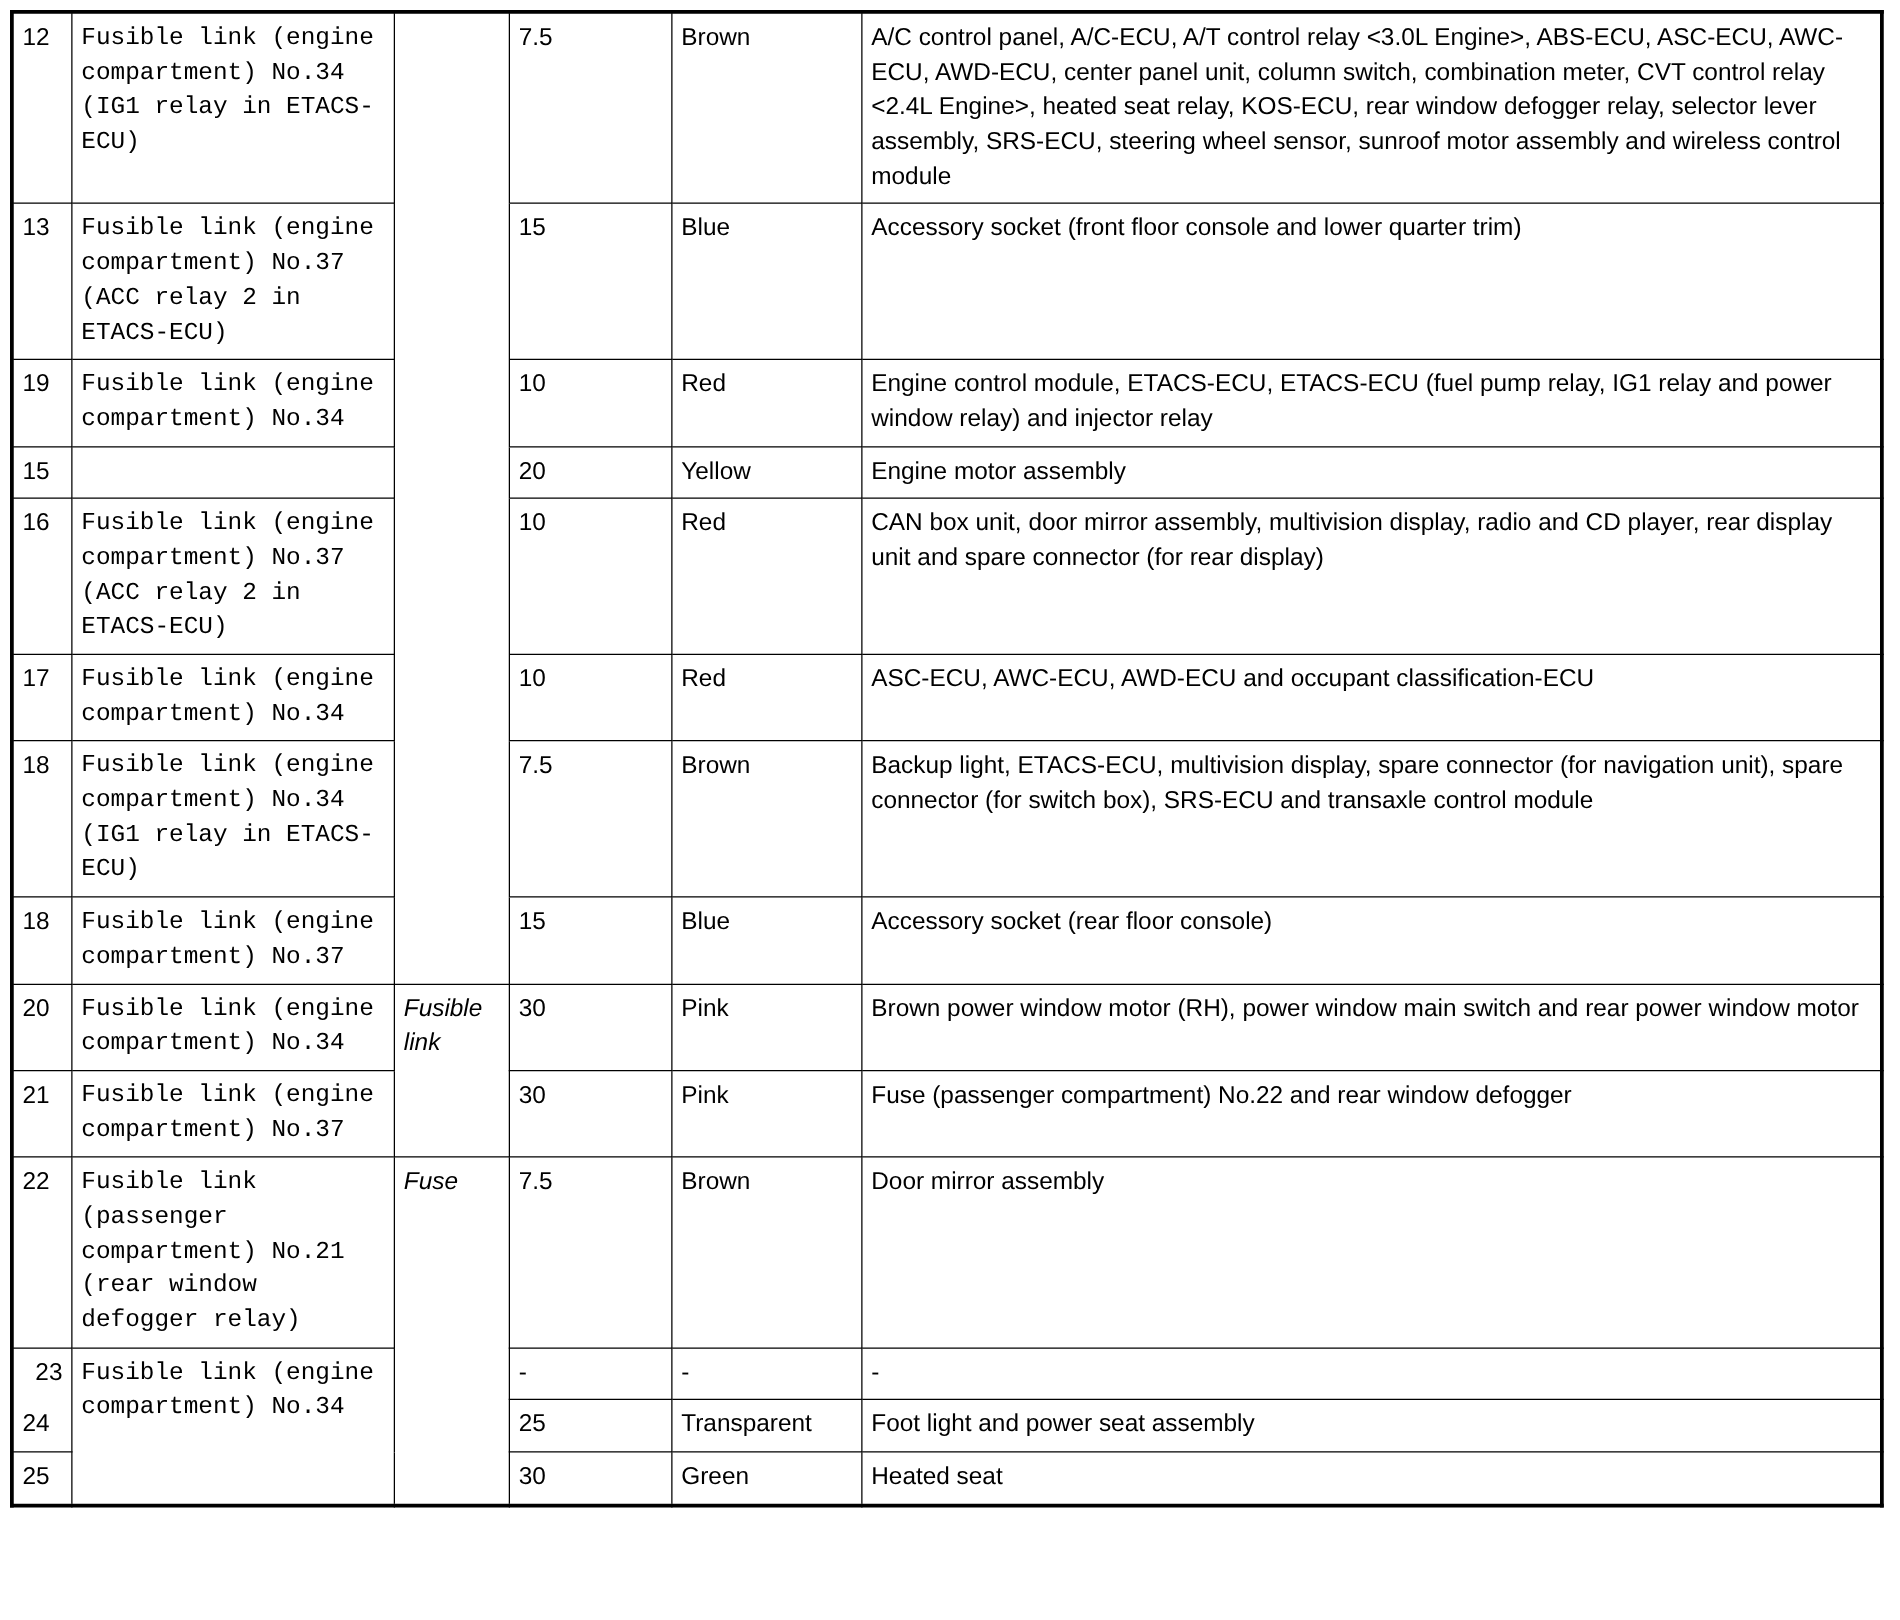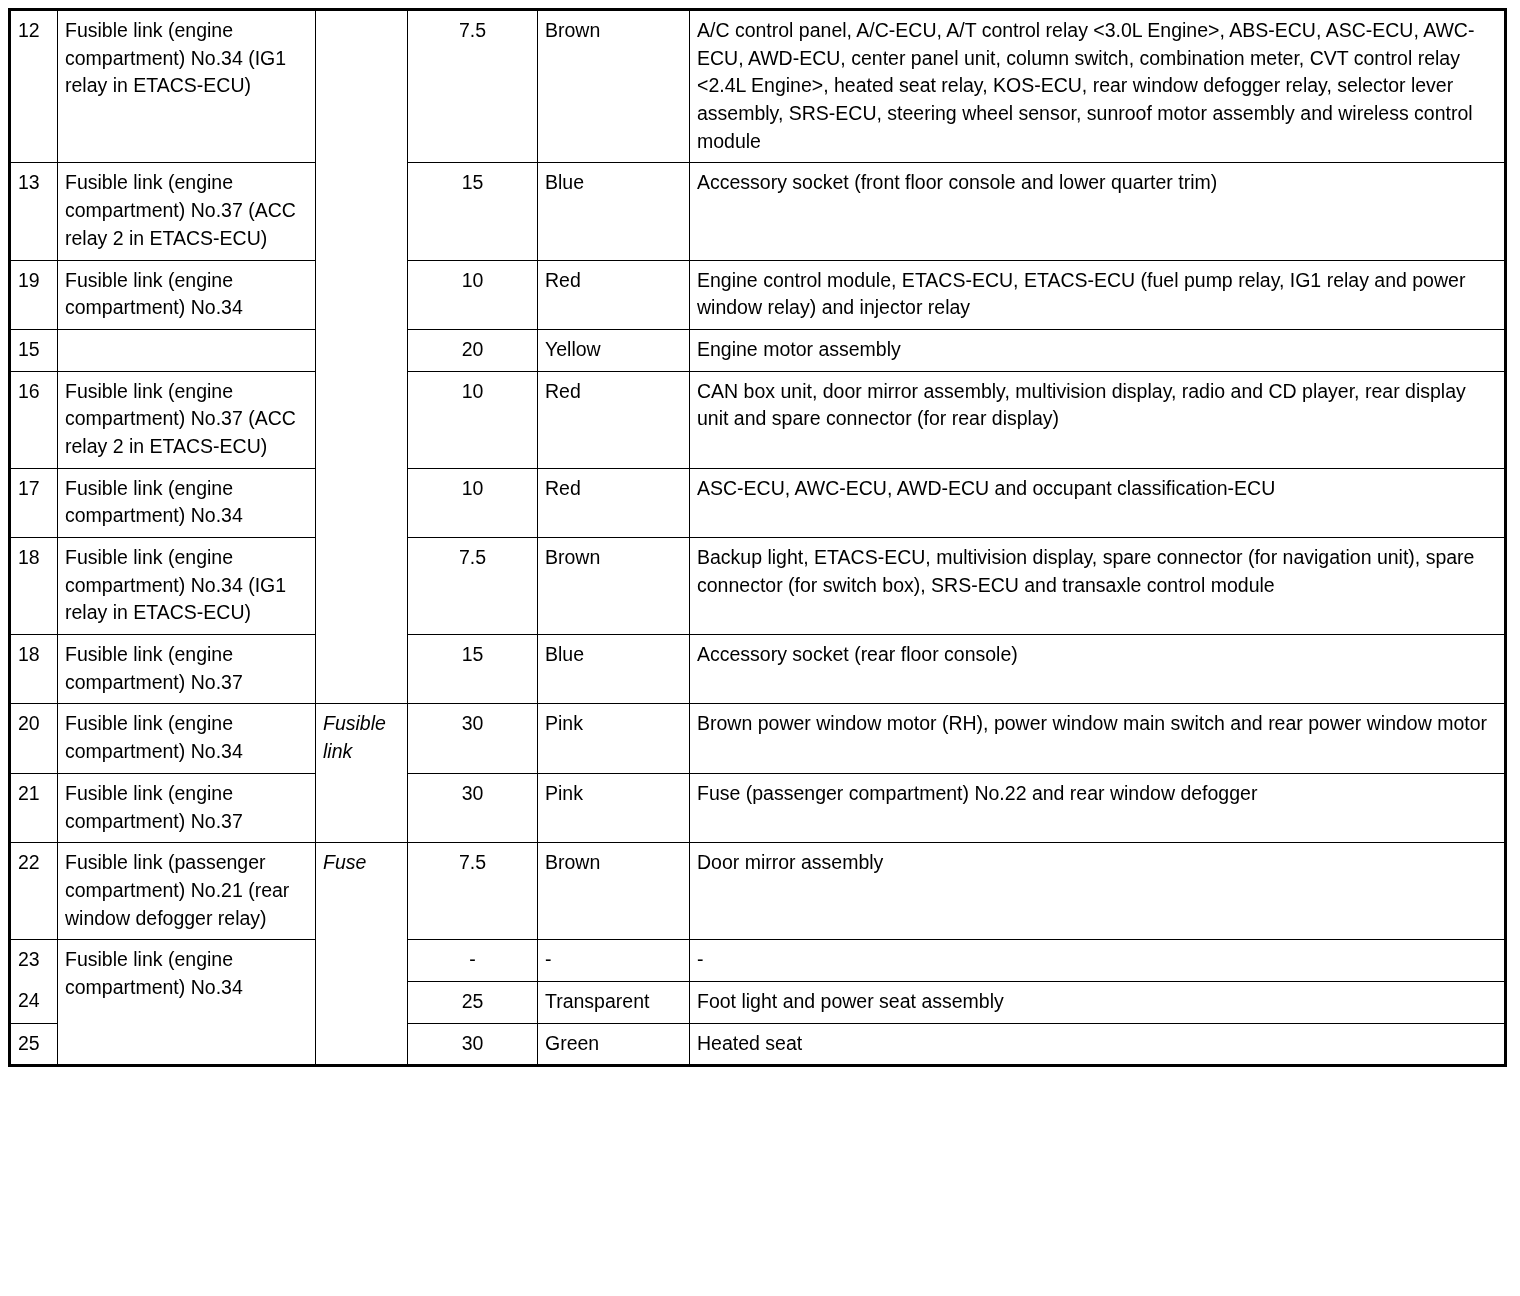--- a/index.html
+++ b/index.html
@@ -35,27 +35,27 @@
   }
   
   col.c-no      { width: 48px; }
   col.c-src     { width: 258px; }
   col.c-type    { width: 92px; }
   col.c-cap     { width: 130px; }
   col.c-color   { width: 152px; }
   col.c-load    { width: 816px; }
 
   td.no { padding-left: 8px; }
-  td.src { padding-left: 10px; }
+  td.src { padding-left: 10px; font-family: Liberation Mono, monospace; }
   td.type { padding-left: 10px; font-style: italic; }
-  td.cap { padding-left: 10px; text-align: center; }
+  td.cap { padding-left: 10px; }
   td.color { padding-left: 10px; }
   td.load { padding-left: 10px; padding-right: 6px; }
 
-  .nb { border-bottom: none !important; }
+  .nb { border-bottom: none !important; text-align: right; }
   .nt { border-top: none !important; }
 </style>
 </head>
 <body>
 
 <div class="page">
   <table class="fuse-table">
     <colgroup>
       <col class="c-no">
       <col class="c-src">

